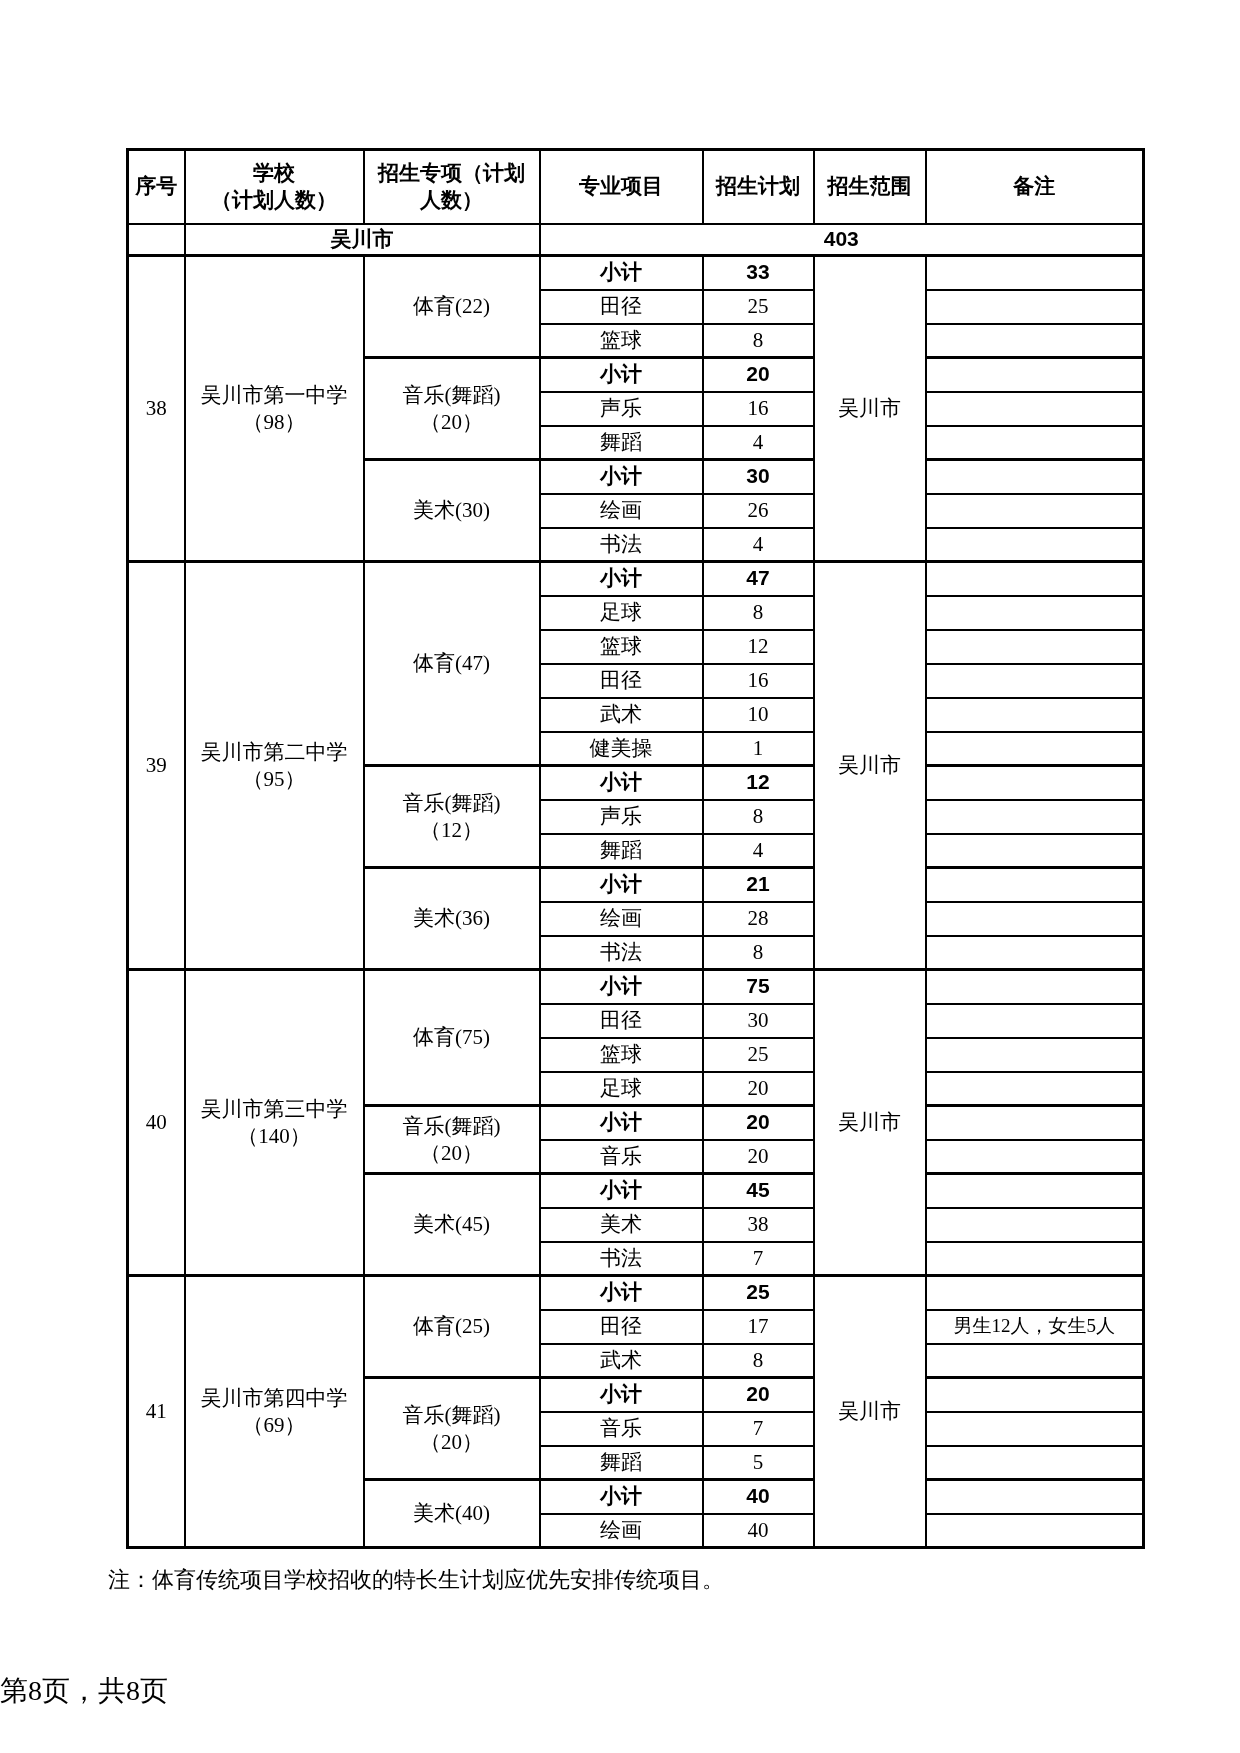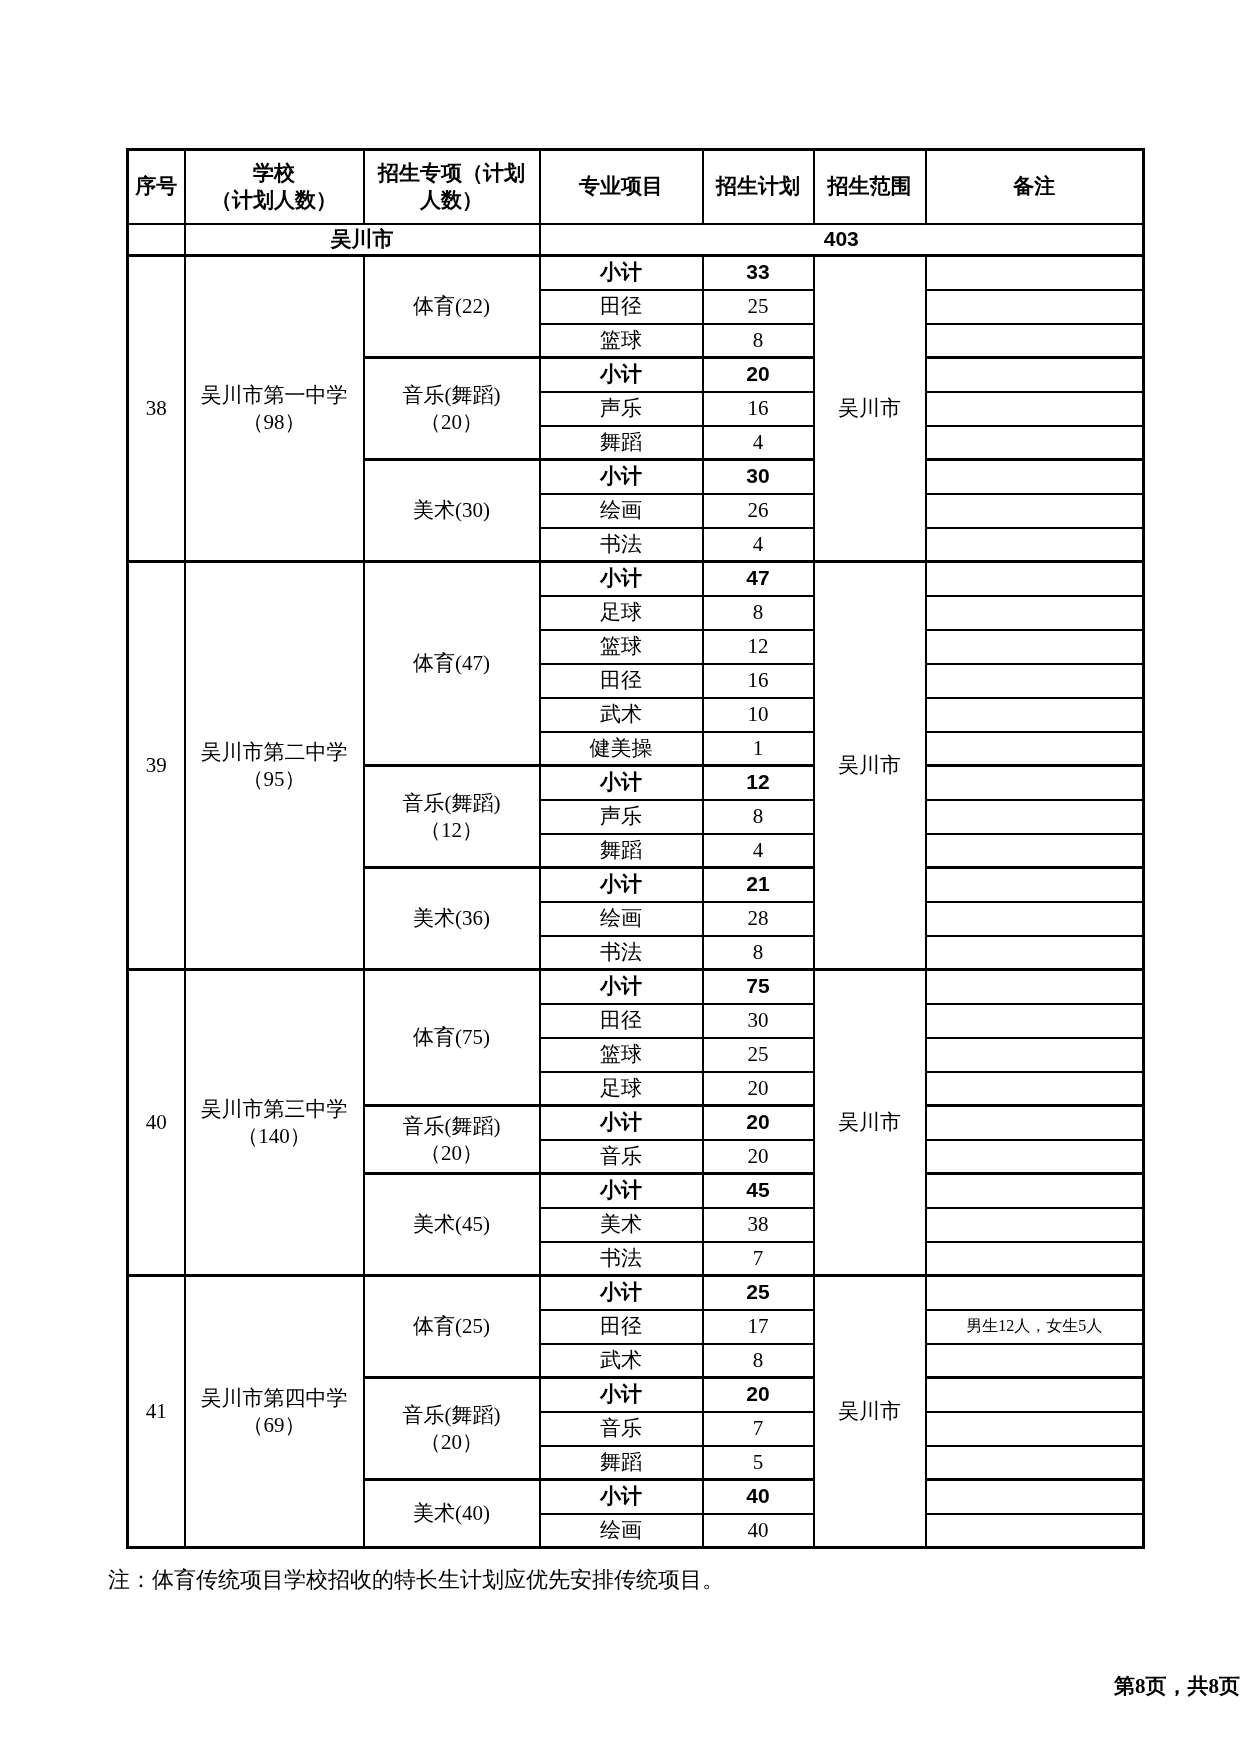--- a/index.html
+++ b/index.html
@@ -29,28 +29,28 @@
   }
   thead tr { height: 74px; }
   tr.summary-row { height: 32px; }
   tbody tr { height: 34px; }
   th, .bold {
     font-family: "Liberation Sans", "DejaVu Sans", sans-serif;
     font-weight: bold;
   }
   td.group-top { border-top: 3px solid #000; }
   td.section-top { border-top: 3px solid #000; }
-  td.remark-cell { font-size: 16px; }
+  td.remark-cell { font-size: 19px; }
   .note {
     position: absolute; left: 108px; top: 1565px;
     font-size: 22px;
   }
   .page-footer {
     position: absolute; left: 0; top: 1672px; width: 100%;
-    text-align: right; font-size: 21px; font-weight: bold;
+    text-align: left; font-size: 28px;
   }
 </style>
 </head>
 <body>
 
 <div class="table-wrap">
   <table>
     <colgroup>
       <col style="width:57px">
       <col style="width:179px">

